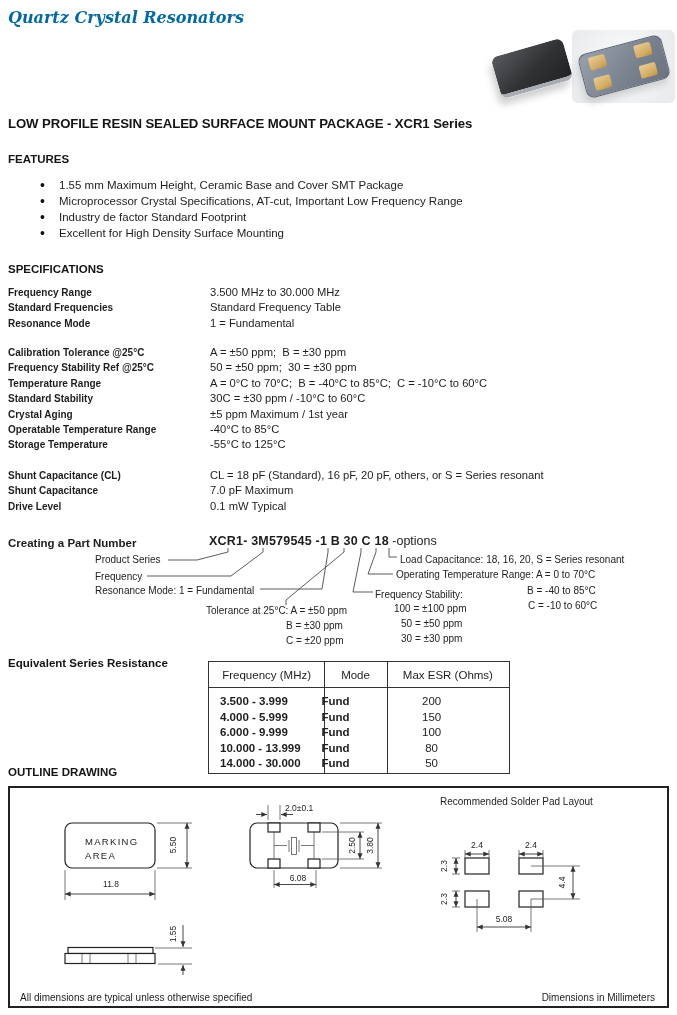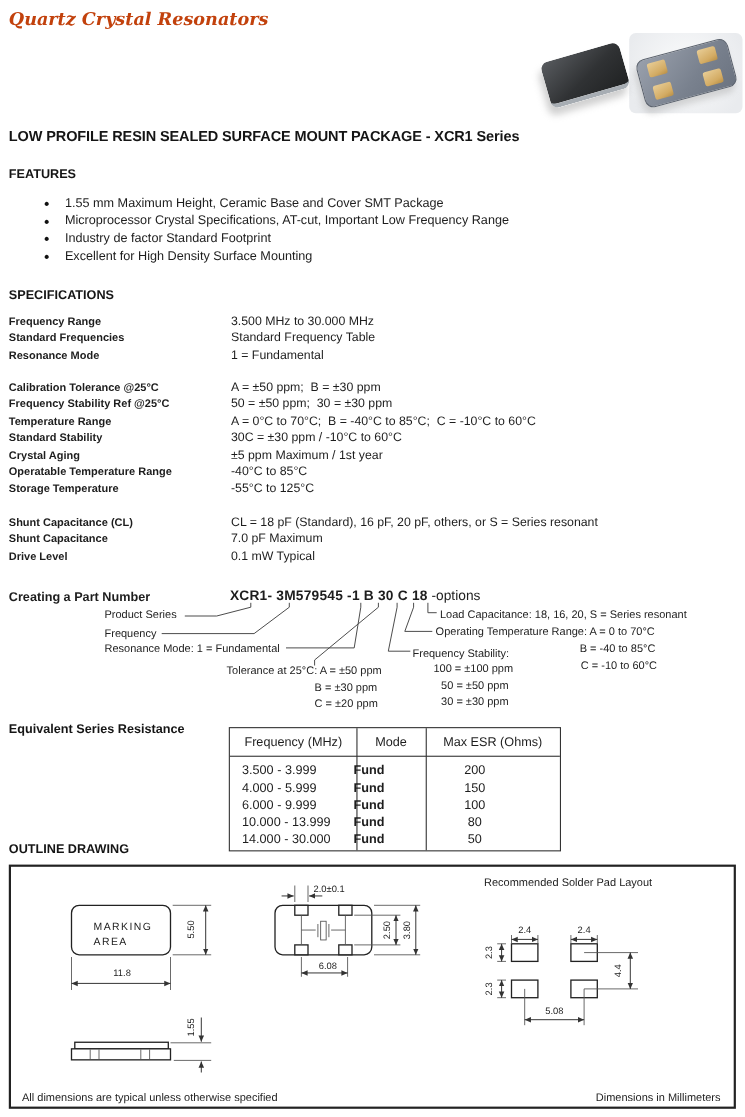--- a/index.html
+++ b/index.html
@@ -1,20 +1,20 @@
 <!DOCTYPE html>
 <html><head>
 <meta charset="utf-8">
 <style>
   html,body{margin:0;padding:0;background:#fff;}
   .page{position:relative;width:677px;height:1015px;background:#ffffff;overflow:hidden;
         font-family:"Liberation Sans",sans-serif;color:#1d1d1d;}
   .abs{position:absolute;}
   .doc-title{left:8px;top:8px;font-family:"DejaVu Serif",serif;font-weight:bold;font-style:italic;
-             font-size:16px;color:#c2410c;}
+             font-size:16px;color:#0369a1;}
   .main-heading{left:8px;top:116px;font-weight:bold;font-size:13.2px;letter-spacing:-0.1px;color:#151515;}
   .sec-h{left:8px;font-weight:bold;font-size:11.5px;color:#151515;}
   
   .features{left:38px;top:177px;margin:0;padding:0;list-style:none;font-size:11.5px;}
   .features li{line-height:16px;padding-left:21px;position:relative;}
   .features li::before{content:"•";position:absolute;left:2px;top:0;font-size:14px;line-height:16px;color:#111;}
   
   .spec-group{left:8px;font-size:11px;}
   .srow{line-height:15.4px;white-space:pre;}
   .sl{display:inline-block;width:202px;font-weight:bold;font-size:10px;white-space:pre;}
@@ -26,21 +26,21 @@
   .co{position:absolute;font-size:10px;color:#222;white-space:pre;}
   .callout-svg{left:0;top:530px;pointer-events:none;}
   .callout-svg path{stroke:#4a4a4a;stroke-width:0.9;fill:none;}
   
   .esr{left:208px;top:661px;width:302px;height:113px;border:1.5px solid #333;box-sizing:border-box;font-size:11.5px;}
   .esr .vline{position:absolute;top:0;bottom:0;width:1.5px;background:#333;}
   .esr .thead{position:absolute;left:0;top:0;right:0;height:26px;border-bottom:1.5px solid #333;box-sizing:border-box;display:flex;align-items:center;}
   .esr .thead span{display:inline-block;text-align:center;}
   .esr .tbody{position:absolute;left:0;top:32px;right:0;}
   .esr .trow{display:flex;line-height:15.5px;}
-  .esr .c1{width:116px;padding-left:11px;box-sizing:border-box;}
+  .esr .c1{width:116px;padding-left:11px;box-sizing:border-box;font-weight:bold;}
   .esr .c2{width:63px;text-align:center;font-weight:bold;}
   .esr .c3{width:123px;text-align:center;padding-right:44px;box-sizing:border-box;margin-left:36px;}
   .esr .h1{width:116px;}.esr .h2{width:63px;}.esr .h3{width:123px;}
   
   .outline-box{left:8px;top:786px;width:657px;height:218px;border:2px solid #222;}
   svg text{font-family:"Liberation Sans",sans-serif;fill:#1d1d1d;}
   .dimtxt{font-size:8.5px;}
   .marktxt{font-size:9.5px;letter-spacing:1.3px;fill:#222;}
   .svgtitle{font-size:10px;}
   .foottxt{font-size:10px;}

